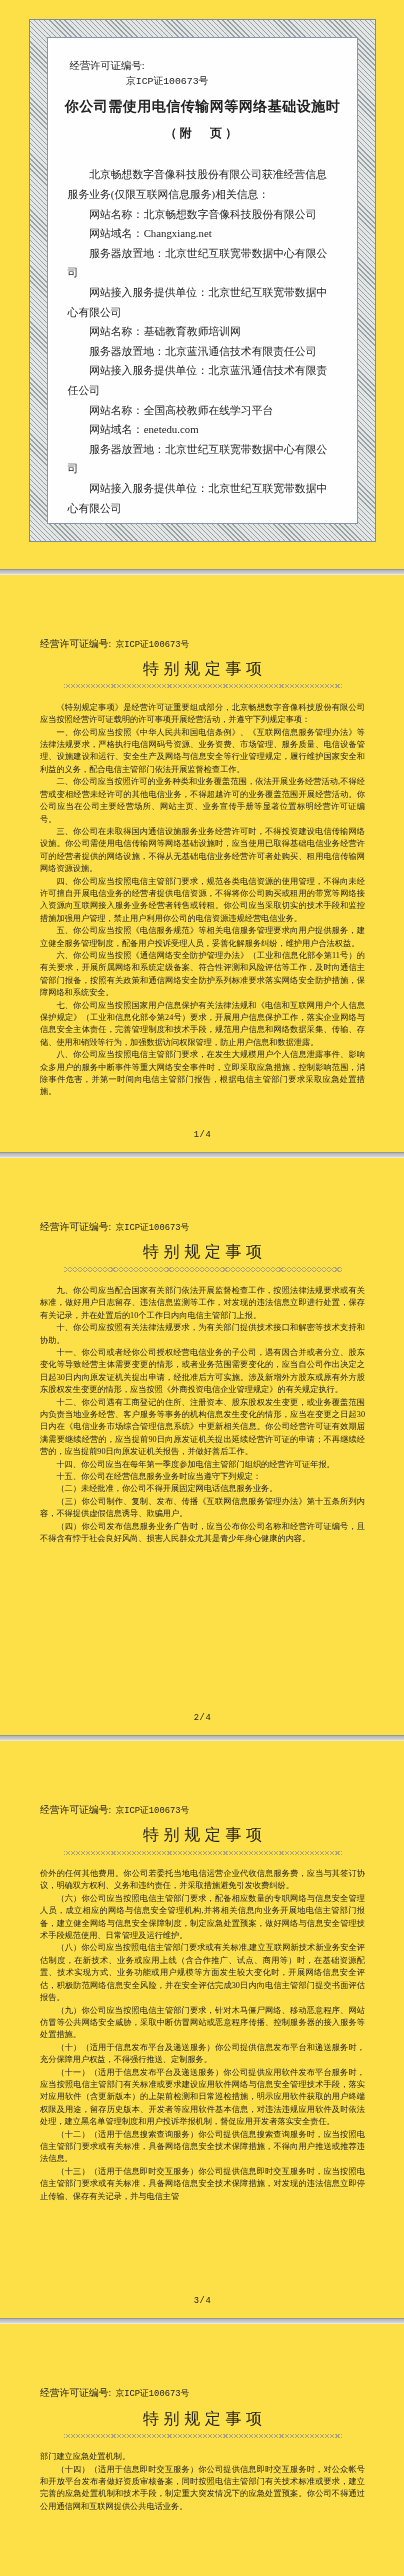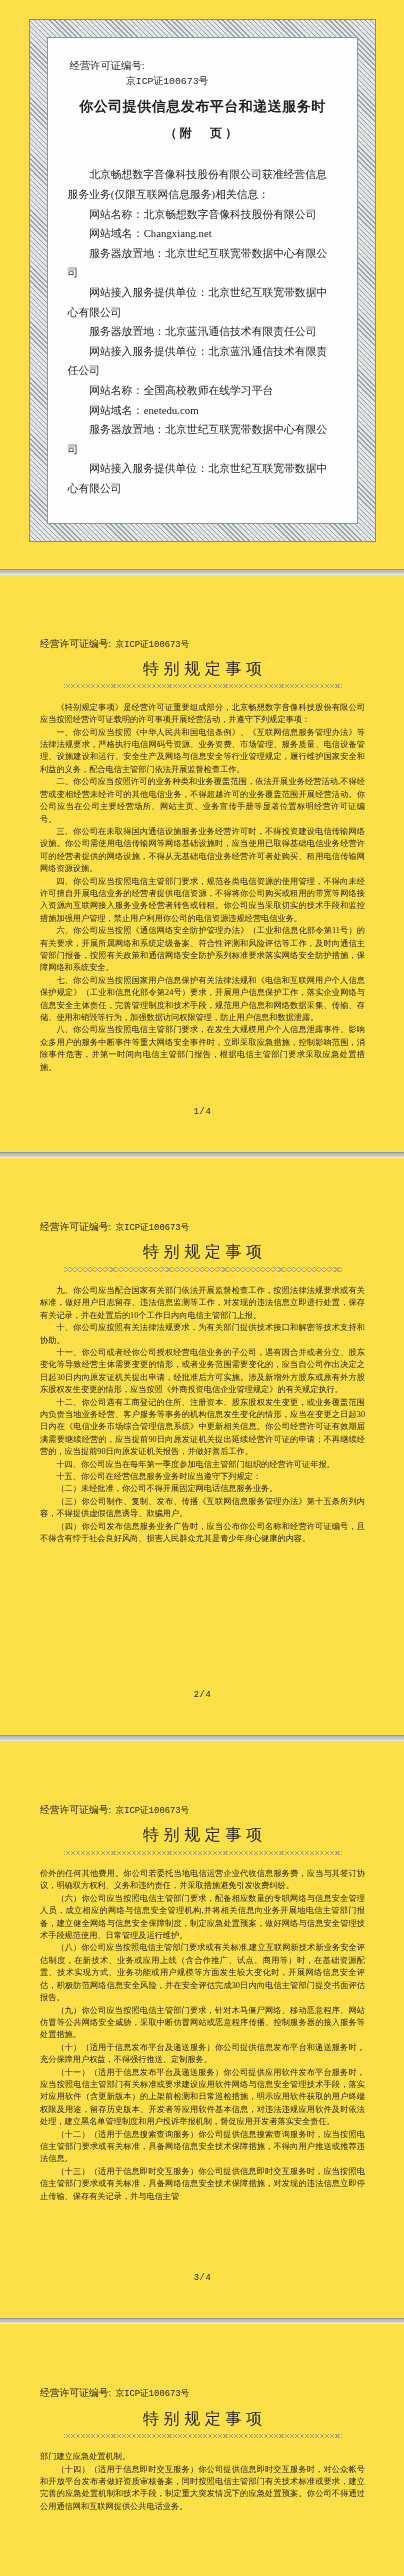--- a/index.html
+++ b/index.html
@@ -26,21 +26,21 @@
   .cert-title{margin:10.3px 10.3px 0;text-align:center;font-size:14px;font-weight:700;
       letter-spacing:0.5px;}
   .cert-subtitle{margin:9px 0 0;text-align:center;font-size:12px;font-weight:700;
       letter-spacing:3.1px;}
   .cert-text{margin:23px 19.6px 0;font-size:10.8px;line-height:19.6px;}
   .cert-text p{margin:0;text-indent:2em;}
   .entry .e-label{margin-right:0.5px;}
 
   
   .page-prov{height:577px;display:flex;flex-direction:column;box-sizing:border-box;
-      padding:63px 40px 35px;}
+      padding:63px 40px 12px;}
   .page-prov.last{height:556px;padding-bottom:61px;}
   .prov-license-row{font-size:9.8px;}
   .prov-license-row .no{font-size:8.8px;margin-left:4.1px;
       font-family:"Liberation Mono","DejaVu Sans Mono",monospace;}
   .prov-title{margin:8.2px 0 0;text-align:center;font-size:16px;font-weight:400;
       letter-spacing:4.6px;text-indent:4.6px;}
   .zigzag{height:4.1px;width:278px;margin:4.1px auto 0;opacity:.75;
       background:
         repeating-linear-gradient(135deg,#8f8f8f 0 0.8px,transparent 0.8px 3.6px),
         repeating-linear-gradient(45deg,#8f8f8f 0 0.8px,transparent 0.8px 3.6px);}
@@ -53,30 +53,31 @@
 </head>
 <body>
 
 <div class="doc">
 
   <section class="page page-cert">
     <div class="cert-frame">
       <div class="cert-inner">
         <div class="cert-license-label">经营许可证编号:</div>
         <div class="cert-license-no">京ICP证100673号</div>
-        <h1 class="cert-title">你公司提供信息发布平台和递送服务时</h1>
+        <h1 class="cert-title">你公司需使用电信传输网等网络基础设施时</h1>
         <div class="cert-subtitle">（附　页）</div>
         <div class="cert-text">
           <p class="intro">北京畅想数字音像科技股份有限公司获准经营信息服务业务(仅限互联网信息服务)相关信息：</p>
           <div>
 
           <p class="entry"><span class="e-label">网站名称：</span><span class="e-value">北京畅想数字音像科技股份有限公司</span></p>
               <p class="entry"><span class="e-label">网站域名：</span><span class="e-value">Changxiang.net</span></p>
               <p class="entry"><span class="e-label">服务器放置地：</span><span class="e-value">北京世纪互联宽带数据中心有限公司</span></p>
               <p class="entry"><span class="e-label">网站接入服务提供单位：</span><span class="e-value">北京世纪互联宽带数据中心有限公司</span></p>
+              <p class="entry"><span class="e-label">网站名称：</span><span class="e-value">基础教育教师培训网</span></p>
               <p class="entry"><span class="e-label">服务器放置地：</span><span class="e-value">北京蓝汛通信技术有限责任公司</span></p>
               <p class="entry"><span class="e-label">网站接入服务提供单位：</span><span class="e-value">北京蓝汛通信技术有限责任公司</span></p>
               <p class="entry"><span class="e-label">网站名称：</span><span class="e-value">全国高校教师在线学习平台</span></p>
               <p class="entry"><span class="e-label">网站域名：</span><span class="e-value">enetedu.com</span></p>
               <p class="entry"><span class="e-label">服务器放置地：</span><span class="e-value">北京世纪互联宽带数据中心有限公司</span></p>
               <p class="entry"><span class="e-label">网站接入服务提供单位：</span><span class="e-value">北京世纪互联宽带数据中心有限公司</span></p>
             </div>
         </div>
       </div>
     </div>
@@ -90,20 +91,21 @@
     </div>
     <h2 class="prov-title">特别规定事项</h2>
     <div class="zigzag"></div>
     <div class="prov-body">
 
     <p>《特别规定事项》是经营许可证重要组成部分，北京畅想数字音像科技股份有限公司应当按照经营许可证载明的许可事项开展经营活动，并遵守下列规定事项：</p>
         <p>一、你公司应当按照《中华人民共和国电信条例》、《互联网信息服务管理办法》等法律法规要求，严格执行电信网码号资源、业务资费、市场管理、服务质量、电信设备管理、设施建设和运行、安全生产及网络与信息安全等行业管理规定，履行维护国家安全和利益的义务，配合电信主管部门依法开展监督检查工作。</p>
         <p>二、你公司应当按照许可的业务种类和业务覆盖范围，依法开展业务经营活动,不得经营或变相经营未经许可的其他电信业务，不得超越许可的业务覆盖范围开展经营活动。你公司应当在公司主要经营场所、网站主页、业务宣传手册等显著位置标明经营许可证编号。</p>
         <p>三、你公司在未取得国内通信设施服务业务经营许可时，不得投资建设电信传输网络设施。你公司需使用电信传输网等网络基础设施时，应当使用已取得基础电信业务经营许可的经营者提供的网络设施，不得从无基础电信业务经营许可者处购买、租用电信传输网网络资源设施。</p>
         <p>四、你公司应当按照电信主管部门要求，规范各类电信资源的使用管理，不得向未经许可擅自开展电信业务的经营者提供电信资源，不得将你公司购买或租用的带宽等网络接入资源向互联网接入服务业务经营者转售或转租。你公司应当采取切实的技术手段和监控措施加强用户管理，禁止用户利用你公司的电信资源违规经营电信业务。</p>
+        <p>五、你公司应当按照《电信服务规范》等相关电信服务管理要求向用户提供服务，建立健全服务管理制度，配备用户投诉受理人员，妥善化解服务纠纷，维护用户合法权益。</p>
         <p>六、你公司应当按照《通信网络安全防护管理办法》（工业和信息化部令第11号）的有关要求，开展所属网络和系统定级备案、符合性评测和风险评估等工作，及时向通信主管部门报备，按照有关政策和通信网络安全防护系列标准要求落实网络安全防护措施，保障网络和系统安全。</p>
         <p>七、你公司应当按照国家用户信息保护有关法律法规和《电信和互联网用户个人信息保护规定》（工业和信息化部令第24号）要求，开展用户信息保护工作，落实企业网络与信息安全主体责任，完善管理制度和技术手段，规范用户信息和网络数据采集、传输、存储、使用和销毁等行为，加强数据访问权限管理，防止用户信息和数据泄露。</p>
         <p>八、你公司应当按照电信主管部门要求，在发生大规模用户个人信息泄露事件、影响众多用户的服务中断事件等重大网络安全事件时，立即采取应急措施，控制影响范围，消除事件危害，并第一时间向电信主管部门报告，根据电信主管部门要求采取应急处置措施。</p>
       </div>
     <div class="page-no">1/4</div>
   </section>
 
   <div class="page-gap"></div>
 
   <section class="page page-prov">

